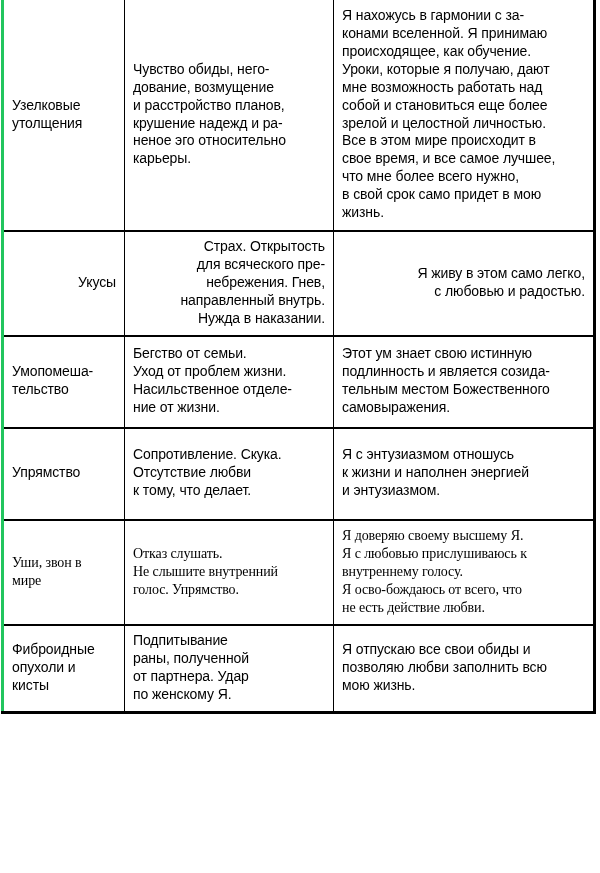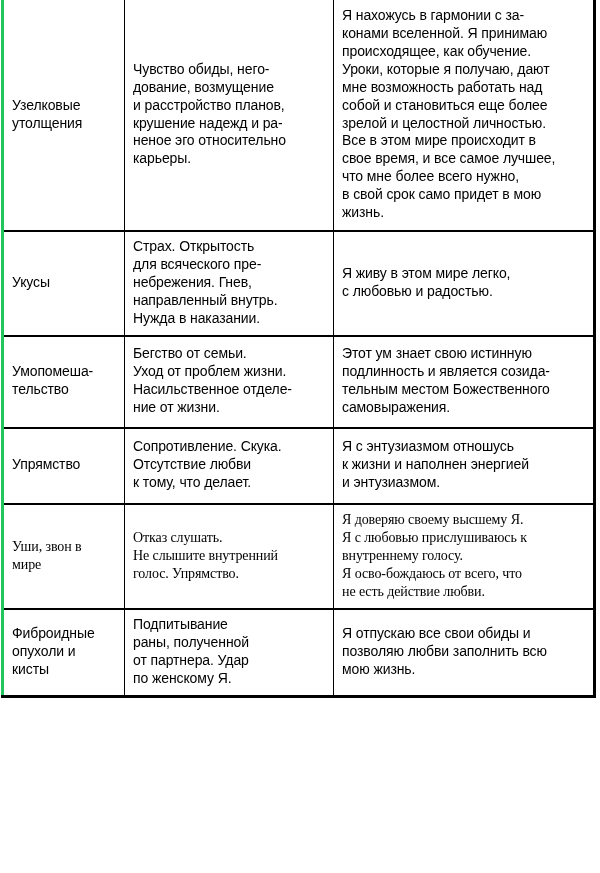--- a/index.html
+++ b/index.html
@@ -65,24 +65,24 @@
     word-break: normal;
     hyphens: manual;
   }
 
   td.name-cell  { padding-left: 7px; padding-right: 4px; }
   td.cause-cell { padding-left: 8px; padding-right: 4px; }
   td.affirm-cell{ padding-left: 8px; padding-right: 4px; }
 
   
   tr[data-row="0"] td { height: 231px; }
-  tr[data-row="1"] td { height: 103px; }
+  tr[data-row="1"] td { height: 103px; text-align: right; }
   tr[data-row="2"] td { height: 92px; margin-top: 24px; }
   tr[data-row="3"] td { height: 83px; }
-  tr[data-row="4"] td { height: 76px; }
+  tr[data-row="4"] td { height: 92px; }
   tr[data-row="5"] td { height: 80px; }
   tr[data-row="6"] td { height: 98px; font-family: Liberation Serif, serif; }
   tr[data-row="7"] td { height: 86px; }
 </style>
 </head>
 <body>
 
 <div class="page">
   <table class="ailment-table">
     <colgroup>
@@ -126,21 +126,21 @@
             <span class="cell-text">Укусы</span>
           </td>
         <td class="cause-cell">
             <span class="cell-text">Страх. Открытость
 для всяческого пре-
 небрежения. Гнев,
 направленный внутрь.
 Нужда в наказании.</span>
           </td>
         <td class="affirm-cell">
-            <span class="cell-text">Я живу в этом мире легко,
+            <span class="cell-text">Я живу в этом само легко,
 с любовью и радостью.</span>
           </td>
       </tr>
 
       <tr data-row="2">
         <td class="name-cell">
             <span class="cell-text">Умопомеша-
 тельство</span>
           </td>
         <td class="cause-cell">

